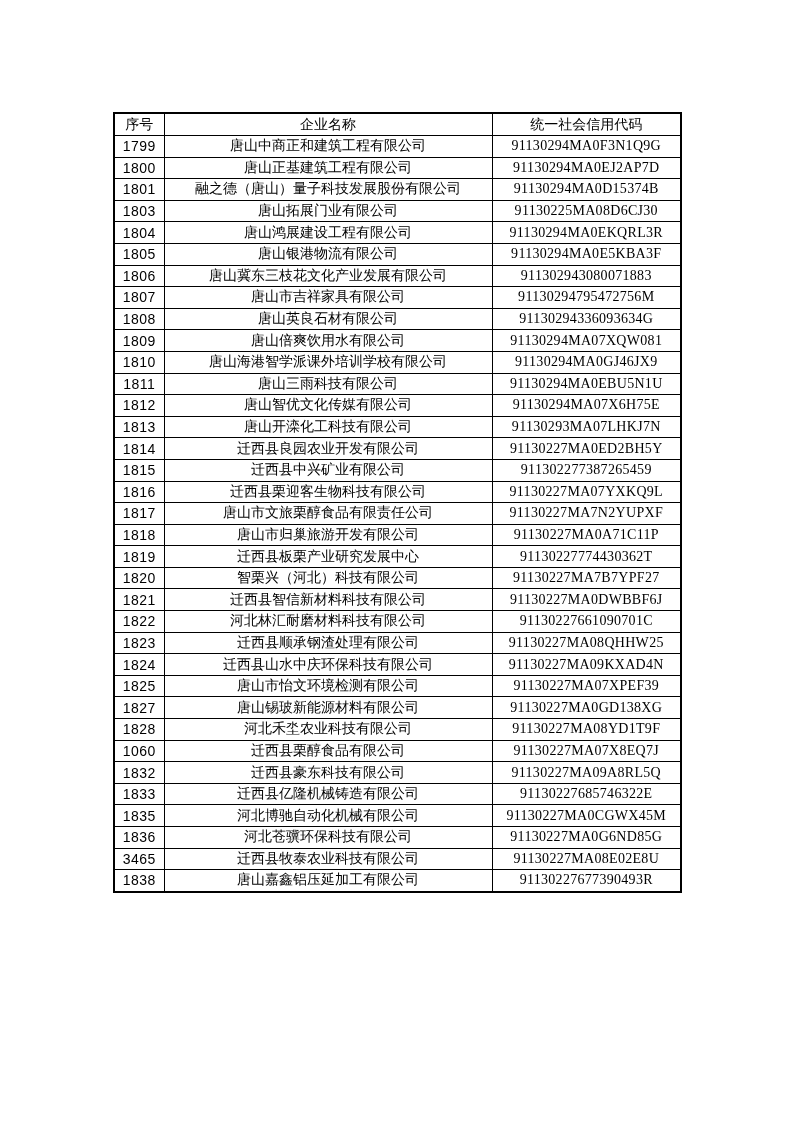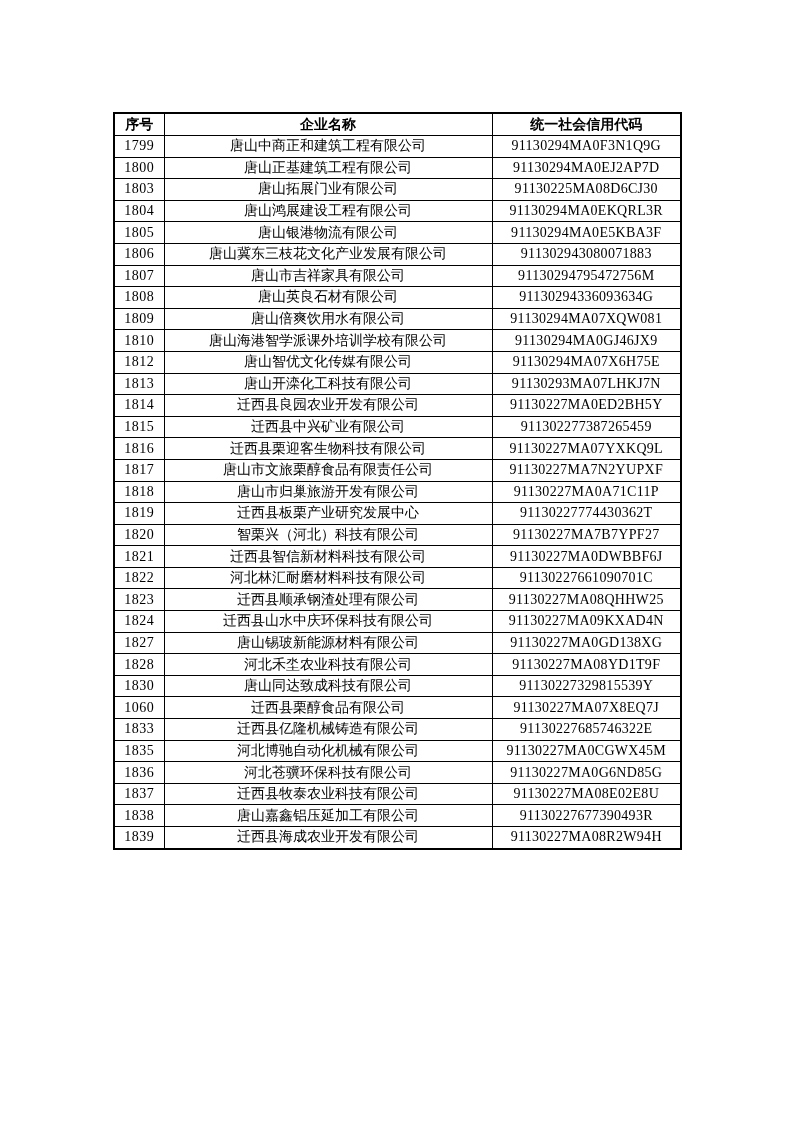--- a/index.html
+++ b/index.html
@@ -36,27 +36,27 @@
     padding: 0;
     text-align: center;
     vertical-align: middle;
     font-size: 14px;
     line-height: 1;
     height: 20.6px;
     white-space: nowrap;
     overflow: hidden;
   }
   table.company-table th {
-    font-weight: bold;
+    font-weight: normal;
     height: 21px;
     font-size: 14px;
     text-align: center;
   }
   td.cell-serial {
-    font-family: Liberation Serif, serif;
+    font-family: Liberation Sans, sans-serif;
     letter-spacing: 0.5px;
   }
   td.cell-code {
     font-family: "Liberation Serif", "DejaVu Serif", serif;
     letter-spacing: 0.3px;
     margin-left: 32px;
   }
 </style>
 </head>
 <body>
@@ -81,20 +81,25 @@
             <td class="cell-serial">1799</td>
             <td class="cell-company">唐山中商正和建筑工程有限公司</td>
             <td class="cell-code">91130294MA0F3N1Q9G</td>
           </tr>
           <tr>
             <td class="cell-serial">1800</td>
             <td class="cell-company">唐山正基建筑工程有限公司</td>
             <td class="cell-code">91130294MA0EJ2AP7D</td>
           </tr>
           <tr>
+            <td class="cell-serial">1801</td>
+            <td class="cell-company">融之德（唐山）量子科技发展股份有限公司</td>
+            <td class="cell-code">91130294MA0D15374B</td>
+          </tr>
+          <tr>
             <td class="cell-serial">1803</td>
             <td class="cell-company">唐山拓展门业有限公司</td>
             <td class="cell-code">91130225MA08D6CJ30</td>
           </tr>
           <tr>
             <td class="cell-serial">1804</td>
             <td class="cell-company">唐山鸿展建设工程有限公司</td>
             <td class="cell-code">91130294MA0EKQRL3R</td>
           </tr>
           <tr>
@@ -121,20 +126,25 @@
             <td class="cell-serial">1809</td>
             <td class="cell-company">唐山倍爽饮用水有限公司</td>
             <td class="cell-code">91130294MA07XQW081</td>
           </tr>
           <tr>
             <td class="cell-serial">1810</td>
             <td class="cell-company">唐山海港智学派课外培训学校有限公司</td>
             <td class="cell-code">91130294MA0GJ46JX9</td>
           </tr>
           <tr>
+            <td class="cell-serial">1811</td>
+            <td class="cell-company">唐山三雨科技有限公司</td>
+            <td class="cell-code">91130294MA0EBU5N1U</td>
+          </tr>
+          <tr>
             <td class="cell-serial">1812</td>
             <td class="cell-company">唐山智优文化传媒有限公司</td>
             <td class="cell-code">91130294MA07X6H75E</td>
           </tr>
           <tr>
             <td class="cell-serial">1813</td>
             <td class="cell-company">唐山开滦化工科技有限公司</td>
             <td class="cell-code">91130293MA07LHKJ7N</td>
           </tr>
           <tr>
@@ -186,65 +196,65 @@
             <td class="cell-serial">1823</td>
             <td class="cell-company">迁西县顺承钢渣处理有限公司</td>
             <td class="cell-code">91130227MA08QHHW25</td>
           </tr>
           <tr>
             <td class="cell-serial">1824</td>
             <td class="cell-company">迁西县山水中庆环保科技有限公司</td>
             <td class="cell-code">91130227MA09KXAD4N</td>
           </tr>
           <tr>
+            <td class="cell-serial">1825</td>
+            <td class="cell-company">唐山市怡文环境检测有限公司</td>
+            <td class="cell-code">91130227MA07XPEF39</td>
+          </tr>
+          <tr>
             <td class="cell-serial">1827</td>
             <td class="cell-company">唐山锡玻新能源材料有限公司</td>
             <td class="cell-code">91130227MA0GD138XG</td>
           </tr>
           <tr>
             <td class="cell-serial">1828</td>
             <td class="cell-company">河北禾坔农业科技有限公司</td>
             <td class="cell-code">91130227MA08YD1T9F</td>
           </tr>
           <tr>
-            <td class="cell-serial">1830</td>
-            <td class="cell-company">唐山同达致成科技有限公司</td>
-            <td class="cell-code">91130227329815539Y</td>
-          </tr>
-          <tr>
             <td class="cell-serial">1060</td>
             <td class="cell-company">迁西县栗醇食品有限公司</td>
             <td class="cell-code">91130227MA07X8EQ7J</td>
           </tr>
           <tr>
+            <td class="cell-serial">1832</td>
+            <td class="cell-company">迁西县豪东科技有限公司</td>
+            <td class="cell-code">91130227MA09A8RL5Q</td>
+          </tr>
+          <tr>
             <td class="cell-serial">1833</td>
             <td class="cell-company">迁西县亿隆机械铸造有限公司</td>
             <td class="cell-code">91130227685746322E</td>
           </tr>
           <tr>
             <td class="cell-serial">1835</td>
             <td class="cell-company">河北博驰自动化机械有限公司</td>
             <td class="cell-code">91130227MA0CGWX45M</td>
           </tr>
           <tr>
             <td class="cell-serial">1836</td>
             <td class="cell-company">河北苍骥环保科技有限公司</td>
             <td class="cell-code">91130227MA0G6ND85G</td>
           </tr>
           <tr>
-            <td class="cell-serial">1837</td>
+            <td class="cell-serial">3465</td>
             <td class="cell-company">迁西县牧泰农业科技有限公司</td>
             <td class="cell-code">91130227MA08E02E8U</td>
           </tr>
           <tr>
             <td class="cell-serial">1838</td>
             <td class="cell-company">唐山嘉鑫铝压延加工有限公司</td>
             <td class="cell-code">91130227677390493R</td>
-          </tr>
-          <tr>
-            <td class="cell-serial">1839</td>
-            <td class="cell-company">迁西县海成农业开发有限公司</td>
-            <td class="cell-code">91130227MA08R2W94H</td>
           </tr>
         </tbody>
     </table>
   </div>
 </div>
 
 </body></html>

